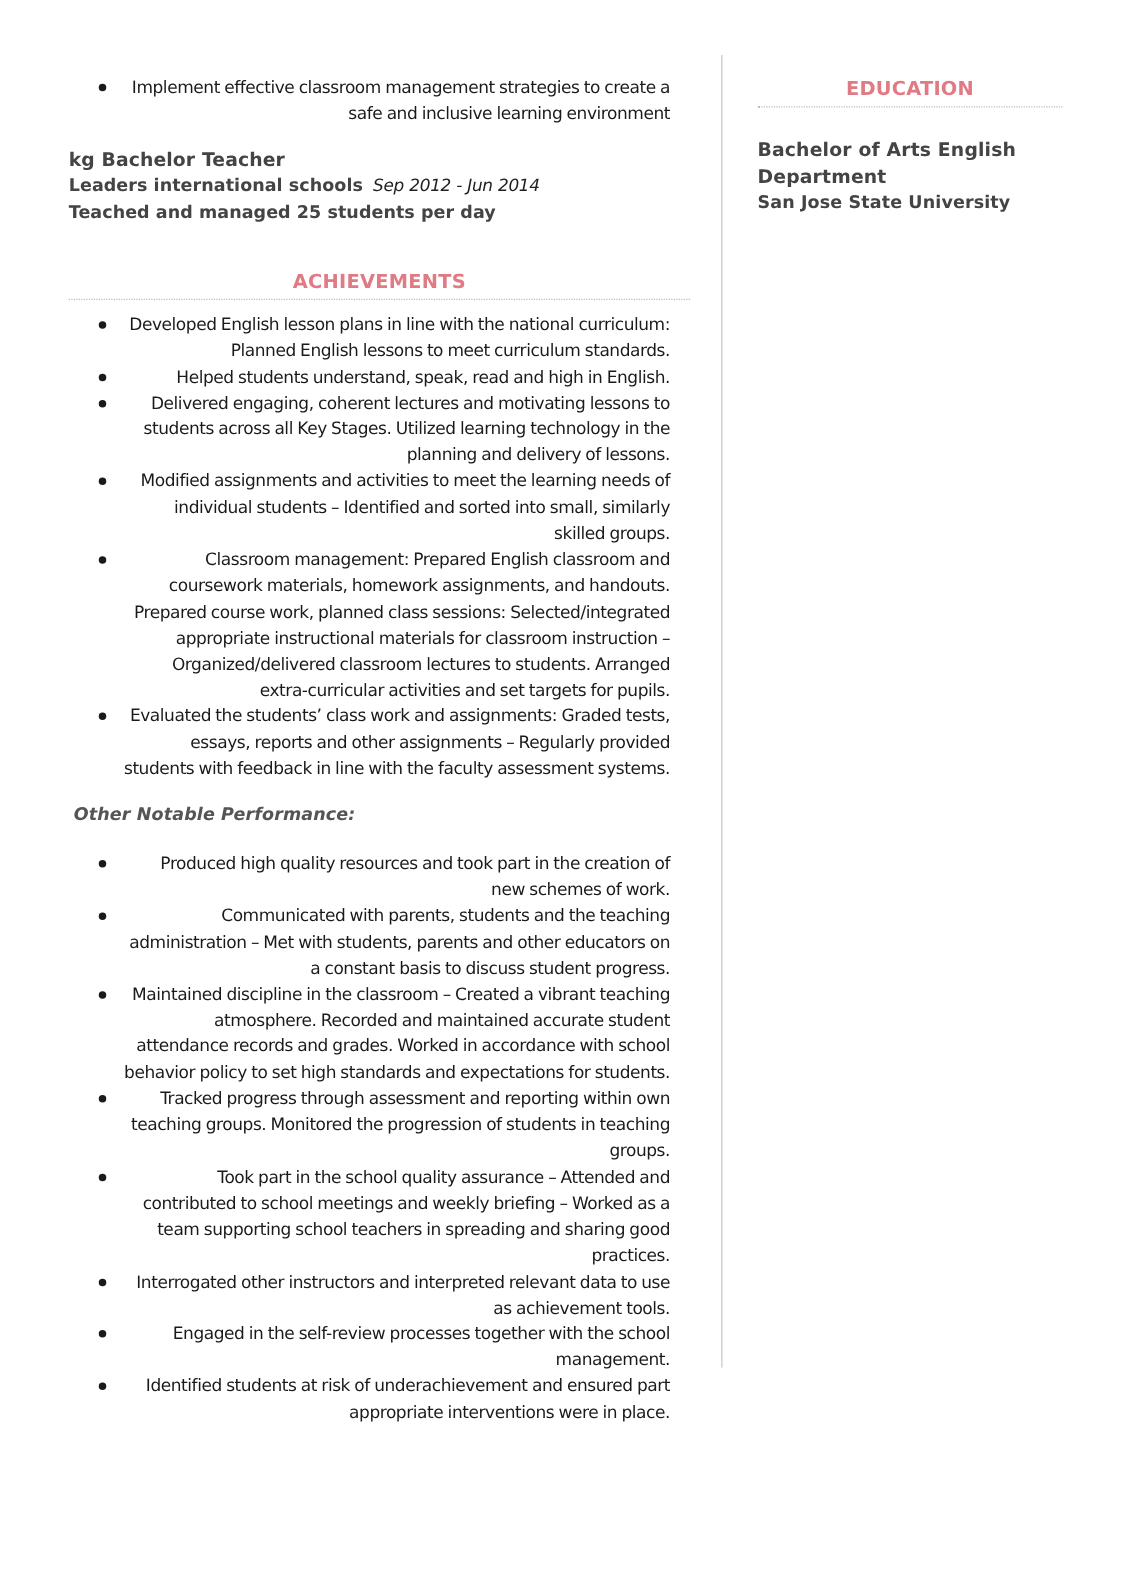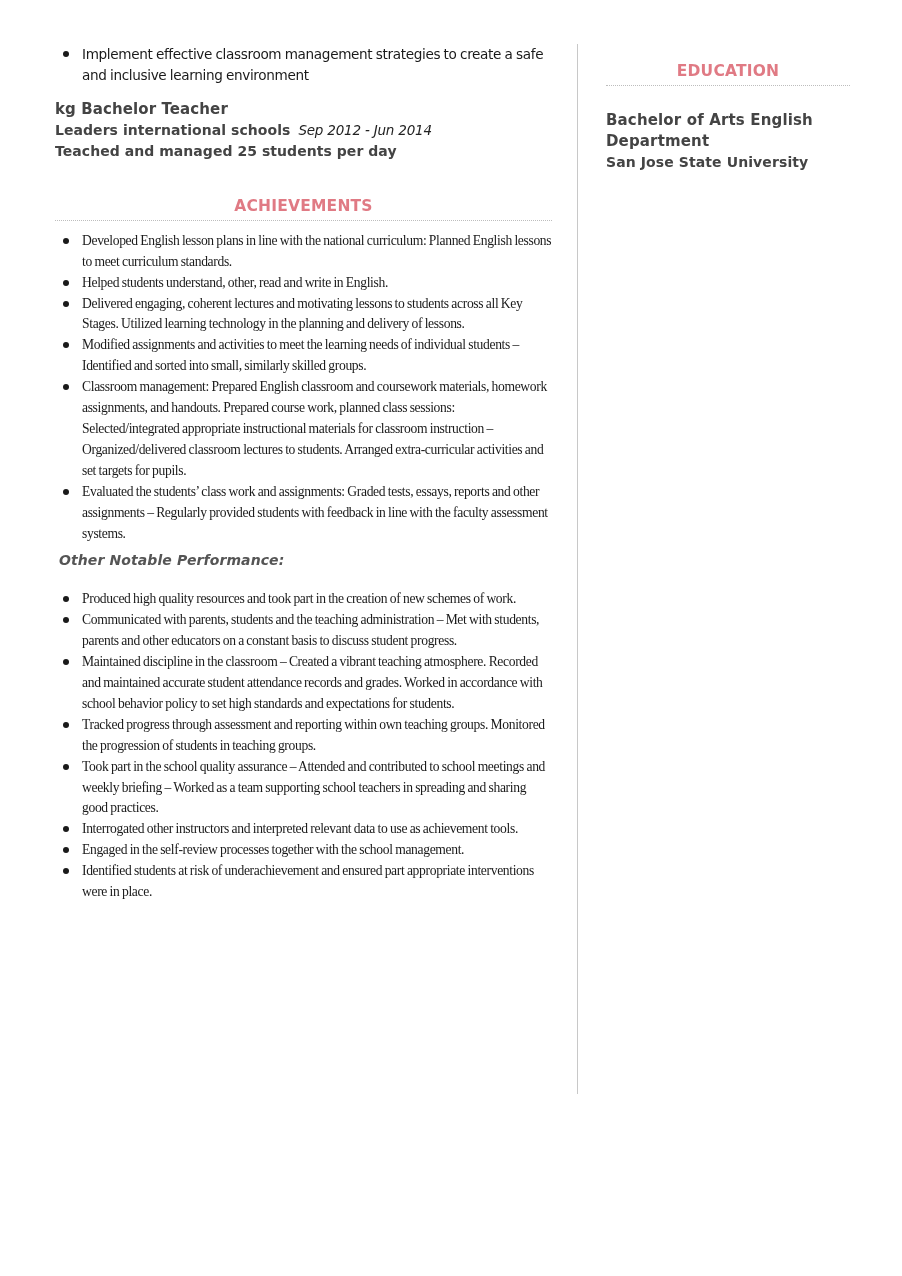--- a/index.html
+++ b/index.html
@@ -2,35 +2,35 @@
 <html><head>
 <meta charset="utf-8">
 <style>
   html, body { margin: 0; padding: 0; background: #ffffff; }
   body { width: 902px; height: 1276px; position: relative; overflow: hidden;
          font-family: "DejaVu Sans", sans-serif; color: #1a1a1a; }
   .left { position: absolute; left: 55px; top: 44px; width: 497px; }
   .divider { position: absolute; left: 577px; top: 44px; width: 1px; height: 1050px; background: #c8c8c8; }
   .right { position: absolute; left: 606px; top: 60px; width: 244px; }
 
-  ul.bullets { list-style: none; margin: 0; padding: 0; }
+  ul.bullets { list-style: none; margin: 16px; padding: 0; text-align: right; }
   ul.bullets li { position: relative; padding-left: 27px; font-size: 13.6px; line-height: 20.9px;
                   letter-spacing: -0.35px; word-spacing: -0.5px; color: #1a1a1a; }
   ul.bullets li .dot { position: absolute; left: 8px; top: 7px; width: 6px; height: 6px;
                        border-radius: 50%; background: #1a1a1a; }
 
   .job { margin-top: 13px; }
   .job-title { font-size: 15px; font-weight: bold; color: #444; line-height: 21px; letter-spacing: 0.1px; }
   .job-line { font-size: 14px; font-weight: bold; color: #444; line-height: 21px; letter-spacing: 0.05px; }
   .job-date { font-weight: normal; font-style: italic; color: #222; font-size: 13.5px; margin-left: 8px; letter-spacing: -0.2px; }
 
   .section-title { font-size: 15.5px; font-weight: bold; color: #e07a84; letter-spacing: 0.2px;
                    line-height: 22px; padding-bottom: 3px; border-bottom: 1px dotted #bdbdbd; text-align: center; }
   .ach { margin-top: 33px; }
-  .ach ul.bullets { margin-top: 10px; font-family: Liberation Serif, serif; }
+  .ach ul.bullets { margin-top: 10px; }
 
   .subhead { font-size: 14px; font-weight: bold; font-style: italic; color: #555;
              margin: 6px 0 19px 4px; line-height: 20px; letter-spacing: 0.1px; }
 
   .edu-degree { margin-top: 24px; font-size: 15px; font-weight: bold; color: #444; line-height: 20.5px; letter-spacing: 0.15px; }
   .edu-school { font-size: 14px; font-weight: bold; color: #444; line-height: 22px; letter-spacing: 0.1px; }
 </style>
 </head>
 <body>
 
@@ -44,21 +44,21 @@
     <div class="job-line">
       <span>Leaders international schools</span><span class="job-date">Sep 2012 - Jun 2014</span>
     </div>
     <div class="job-line">Teached and managed 25 students per day</div>
   </div>
 
   <div class="ach">
     <div class="section-title">ACHIEVEMENTS</div>
     <ul class="bullets">
       <li><span class="dot"></span><span>Developed English lesson plans in line with the national curriculum: Planned English lessons to meet curriculum standards.</span></li>
-      <li><span class="dot"></span><span>Helped students understand, other, read and write in English.</span></li>
+      <li><span class="dot"></span><span>Helped students understand, speak, read and high in English.</span></li>
       <li><span class="dot"></span><span>Delivered engaging, coherent lectures and motivating lessons to students across all Key Stages. Utilized learning technology in the planning and delivery of lessons.</span></li>
       <li><span class="dot"></span><span>Modified assignments and activities to meet the learning needs of individual students – Identified and sorted into small, similarly skilled groups.</span></li>
       <li><span class="dot"></span><span>Classroom management: Prepared English classroom and coursework materials, homework assignments, and handouts. Prepared course work, planned class sessions: Selected/integrated appropriate instructional materials for classroom instruction – Organized/delivered classroom lectures to students. Arranged extra-curricular activities and set targets for pupils.</span></li>
       <li><span class="dot"></span><span>Evaluated the students’ class work and assignments: Graded tests, essays, reports and other assignments – Regularly provided students with feedback in line with the faculty assessment systems.</span></li>
     </ul>
 
     <div class="subhead">Other Notable Performance:</div>
 
     <ul class="bullets">
       <li><span class="dot"></span><span>Produced high quality resources and took part in the creation of new schemes of work.</span></li>

